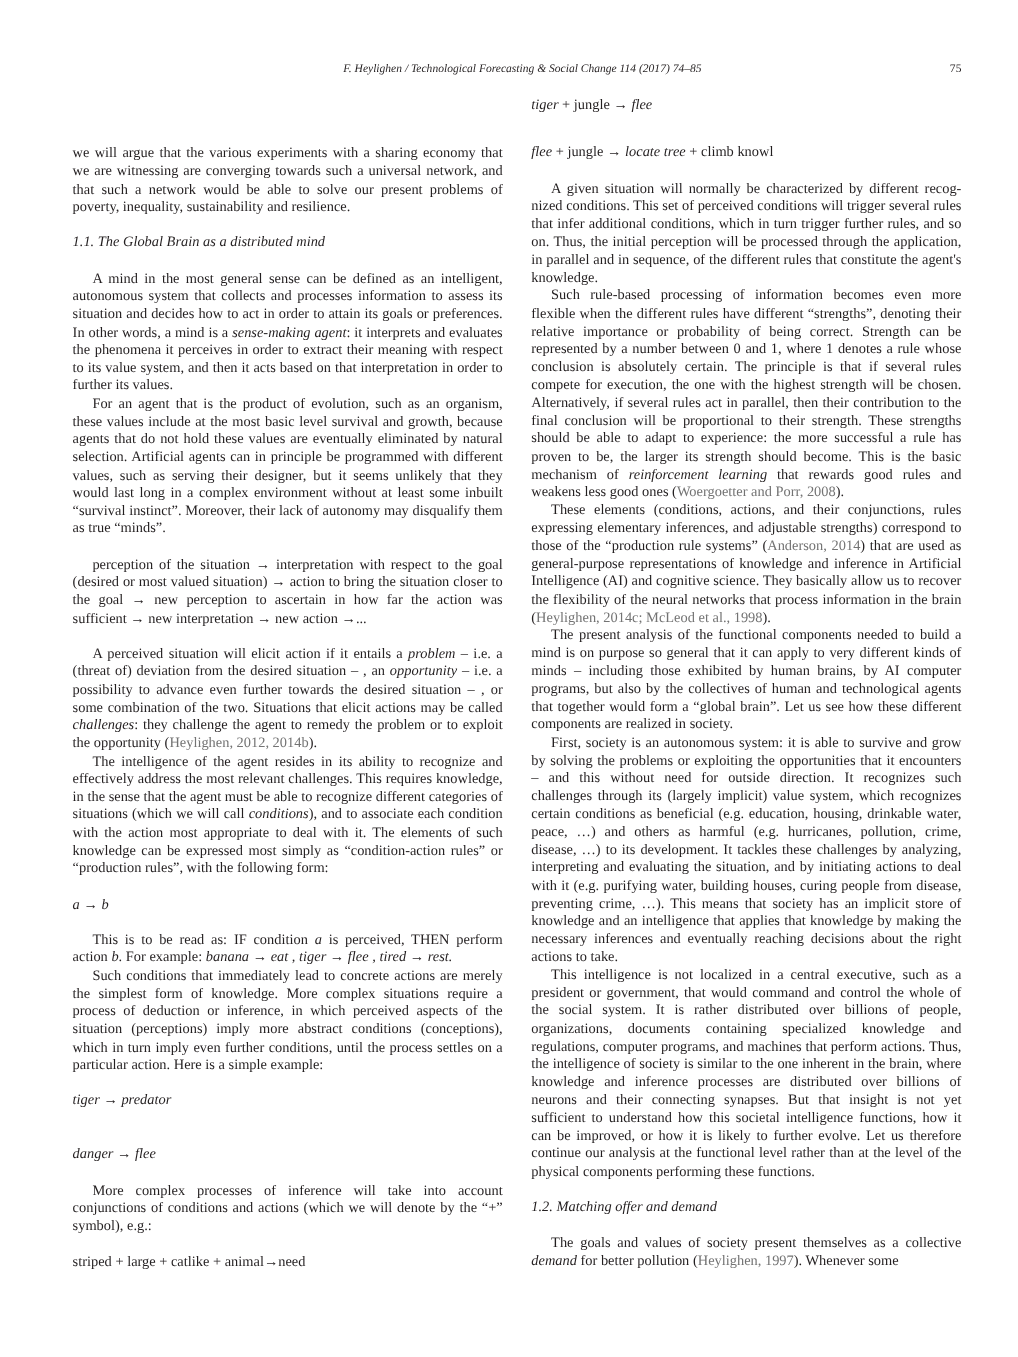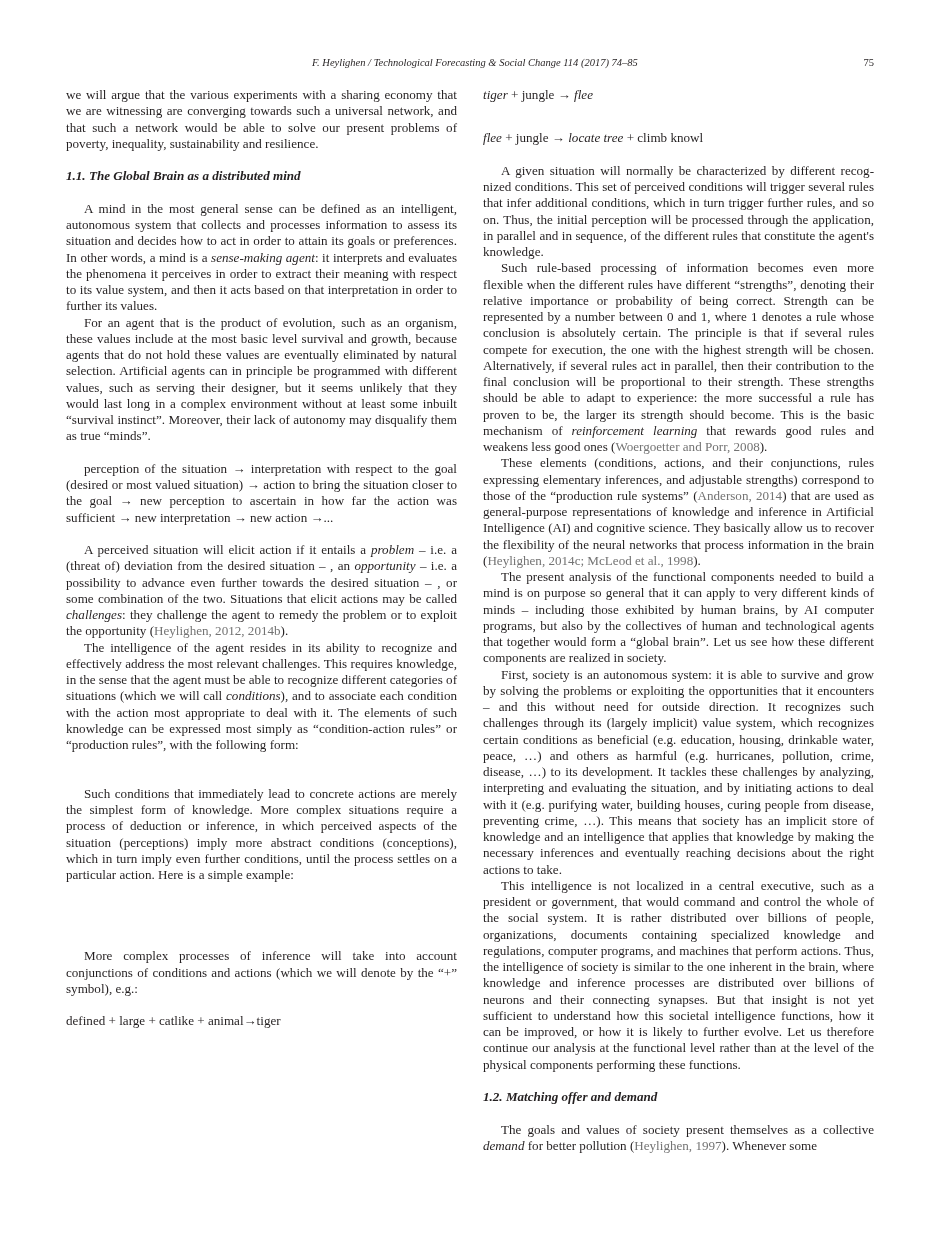--- a/index.html
+++ b/index.html
@@ -6,24 +6,24 @@
   body { width: 925px; height: 1234px; position: relative; overflow: hidden;
          font-family: "Liberation Serif", serif; color: #231f20; }
   .header { position: absolute; top: 57px; left: 66px; width: 808px; height: 16px;
             font-family: "Liberation Serif", serif; font-style: italic; font-size: 10.5px; }
   .header .running { position: absolute; left: 246px; top: 0; }
   .header .pageno { position: absolute; right: 0; top: 0; font-style: normal; text-align: center; }
   .col { position: absolute; top: 87px; width: 391px; font-size: 13.1px; line-height: 16.25px; }
   .col.left { left: 66px; }
   .col.right { left: 483px; }
   p { margin: 0; text-align: justify; text-indent: 18px; hyphens: manual; }
-  p.noind { text-indent: 0; }
+  p.noind { text-indent: 0; margin-top: 44px; }
   .gap { height: 16.25px; }
   .gap2 { height: 27px; }
-  h3 { margin: 0; font-size: 13.1px; font-style: italic; font-weight: bold; line-height: 16.25px; }
+  h3 { margin: 0; font-size: 13.1px; font-style: italic; font-weight: normal; line-height: 16.25px; }
   .formula { text-indent: 0; text-align: left; margin: 0; }
   .formula-block { text-indent: 18px; text-align: justify; margin: 0; }
   em, i { font-style: italic; text-align: center; }
   a.cite { color: #737373; text-decoration: none; }
 </style>
 </head>
 <body>
 
 <div class="header">
   <span class="running">F. Heylighen / Technological Forecasting &amp; Social Change 114 (2017) 74–85</span>
@@ -36,29 +36,33 @@
   <h3>1.1. The Global Brain as a distributed mind</h3>
   <div class="gap"></div>
   <p><span>A mind in the most general sense can be defined as an intelligent, autonomous system that collects and processes information to assess its situation and decides how to act in order to attain its goals or prefer­ences. In other words, a mind is a </span><em>sense-making agent</em><span>: it interprets and evaluates the phenomena it perceives in order to extract their meaning with respect to its value system, and then it acts based on that interpre­tation in order to further its values.</span></p>
   <p>For an agent that is the product of evolution, such as an organism, these values include at the most basic level survival and growth, because agents that do not hold these values are eventually eliminated by natural selection. Artificial agents can in principle be programmed with different values, such as serving their designer, but it seems unlikely that they would last long in a complex environment without at least some inbuilt “survival instinct”. Moreover, their lack of autonomy may disqualify them as true “minds”.</p>
   <div class="gap"></div>
   <p class="formula-block">perception of the situation → interpretation with respect to the goal (desired or most valued situation) → action to bring the situation closer to the goal → new perception to ascertain in how far the action was sufficient → new interpretation → new action →...</p>
   <div class="gap"></div>
   <p><span>A perceived situation will elicit action if it entails a </span><em>problem</em><span> – i.e. a (threat of) deviation from the desired situation – , an </span><em>opportunity</em><span> – i.e. a possibility to advance even further towards the desired situation – , or some combination of the two. Situations that elicit actions may be called </span><em>challenges</em><span>: they challenge the agent to remedy the problem or to exploit the opportunity (</span><a class="cite">Heylighen, 2012, 2014b</a><span>).</span></p>
   <p><span>The intelligence of the agent resides in its ability to recognize and effectively address the most relevant challenges. This requires knowl­edge, in the sense that the agent must be able to recognize different categories of situations (which we will call </span><em>conditions</em><span>), and to associate each condition with the action most appropriate to deal with it. The elements of such knowledge can be expressed most simply as “condition-action rules” or “production rules”, with the following form:</span></p>
   <div class="gap"></div>
+  <p class="formula"><em>a</em> <span>→</span> <em>b</em></p>
   <div class="gap"></div>
+  <p><span>This is to be read as: IF condition </span><em>a</em><span> is perceived, THEN perform action </span><em>b</em><span>. For example: </span><em>banana → eat , tiger → flee , tired → rest.</em></p>
   <p>Such conditions that immediately lead to concrete actions are merely the simplest form of knowledge. More complex situations require a process of deduction or inference, in which perceived aspects of the situation (perceptions) imply more abstract conditions (concep­tions), which in turn imply even further conditions, until the process settles on a particular action. Here is a simple example:</p>
   <div class="gap"></div>
+  <p class="formula"><em>tiger → predator</em></p>
   <div class="gap"></div>
   <div class="gap"></div>
+  <p class="formula"><em>danger → flee</em></p>
   <div class="gap"></div>
   <p>More complex processes of inference will take into account conjunctions of conditions and actions (which we will denote by the “+” symbol), e.g.:</p>
   <div class="gap"></div>
-  <p class="formula">defined + large + catlike + animal→tiger</p>
+  <p class="formula">striped + large + catlike + animal→need</p>
 </div>
 
 <div class="col right">
   <p class="formula"><em>tiger</em><span> + jungle → </span><em>flee</em></p>
   <div class="gap2"></div>
   <p class="formula"><em>flee</em><span> + jungle → </span><em>locate tree</em><span> + climb knowl</span></p>
   <div class="gap"></div>
   <p>A given situation will normally be characterized by different recog­nized conditions. This set of perceived conditions will trigger several rules that infer additional conditions, which in turn trigger further rules, and so on. Thus, the initial perception will be processed through the application, in parallel and in sequence, of the different rules that constitute the agent's knowledge.</p>
   <p><span>Such rule-based processing of information becomes even more flexible when the different rules have different “strengths”, denoting their relative importance or probability of being correct. Strength can be represented by a number between 0 and 1, where 1 denotes a rule whose conclusion is absolutely certain. The principle is that if several rules compete for execution, the one with the highest strength will be chosen. Alternatively, if several rules act in parallel, then their contribu­tion to the final conclusion will be proportional to their strength. These strengths should be able to adapt to experience: the more successful a rule has proven to be, the larger its strength should become. This is the basic mechanism of </span><em>reinforcement learning</em><span> that rewards good rules and weakens less good ones (</span><a class="cite">Woergoetter and Porr, 2008</a><span>).</span></p>
   <p><span>These elements (conditions, actions, and their conjunctions, rules expressing elementary inferences, and adjustable strengths) corre­spond to those of the “production rule systems” (</span><a class="cite">Anderson, 2014</a><span>) that are used as general-purpose representations of knowledge and infer­ence in Artificial Intelligence (AI) and cognitive science. They basically allow us to recover the flexibility of the neural networks that process information in the brain (</span><a class="cite">Heylighen, 2014c; McLeod et al., 1998</a><span>).</span></p>

